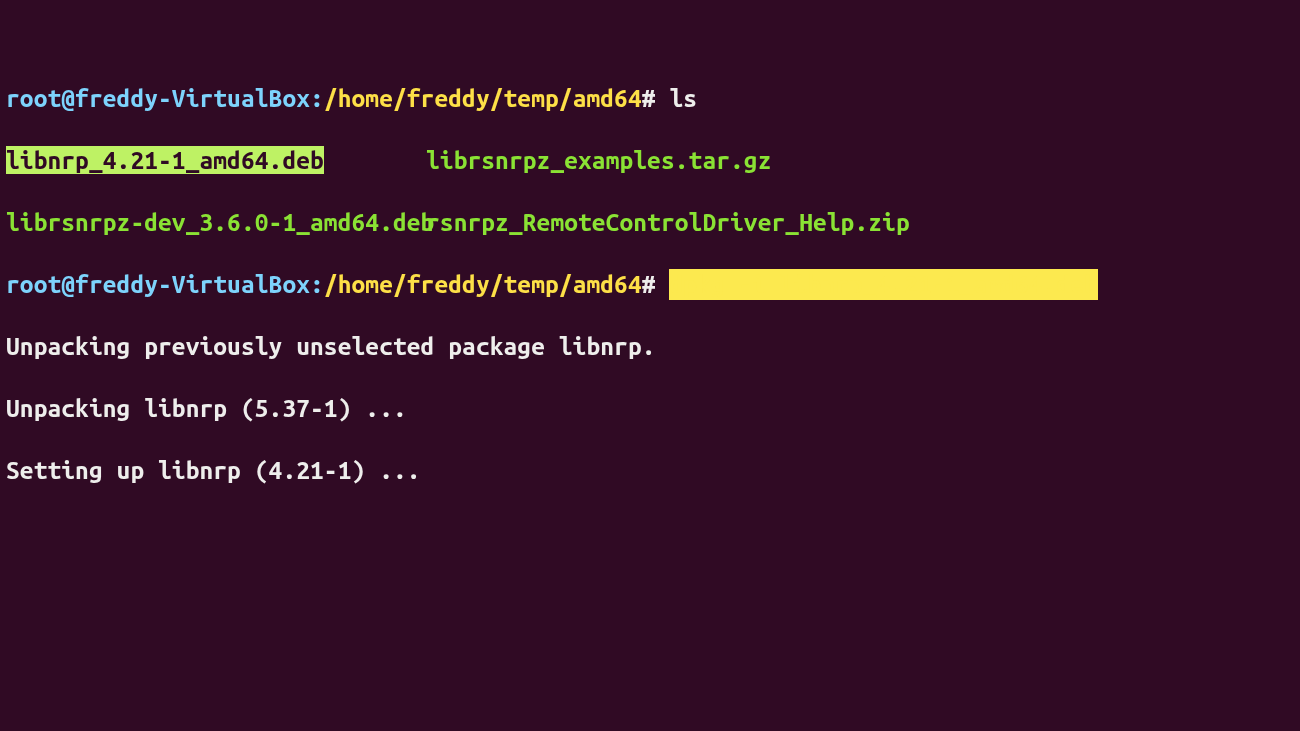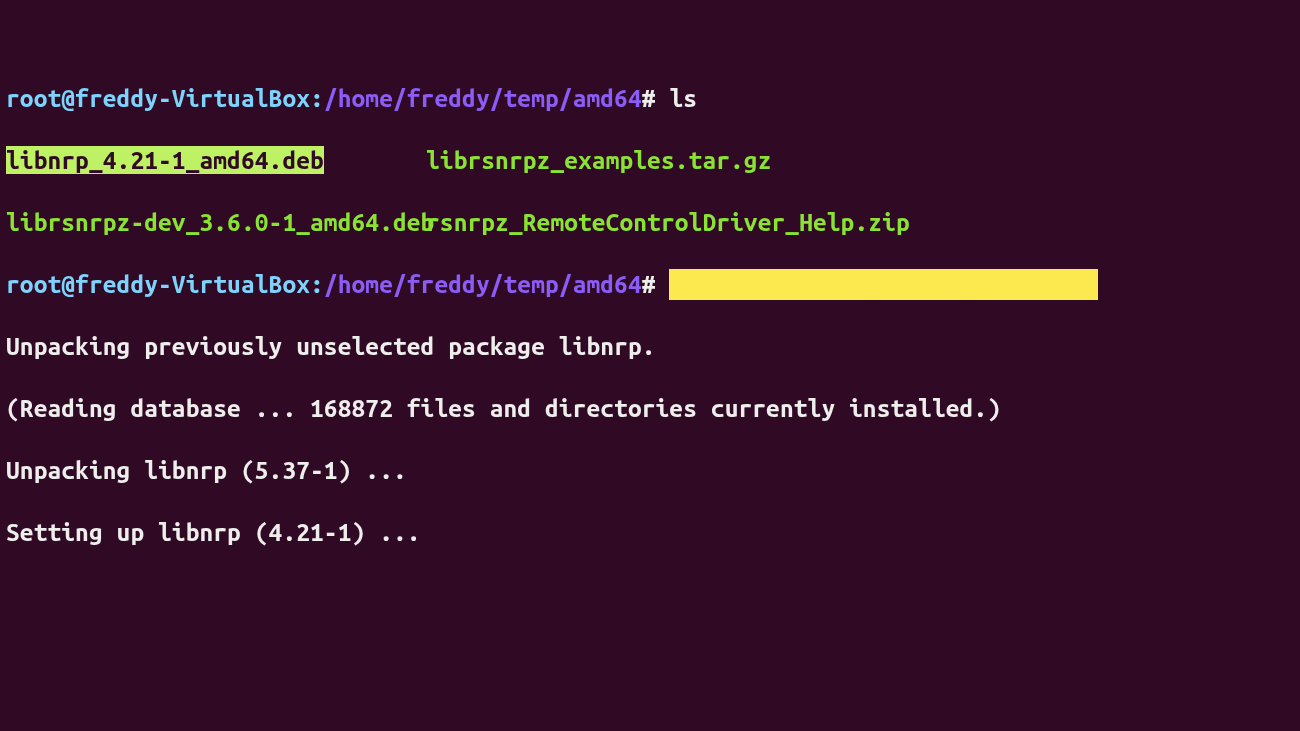--- a/index.html
+++ b/index.html
@@ -19,39 +19,38 @@
     color: #eeeeec;
     padding: 52px 0 0 6px;
     white-space: pre;
     letter-spacing: 0.1px;
   }
   .term-line { display: block; }
 
   
   .c-default    { color: #eeeeec; }                  
   .c-prompt-u   { color: #7dd3fc; }                  
-  .c-prompt-p   { color: #8b5cf6; }                  
+  .c-prompt-p   { color: #fde047; }                  
   .c-prompt-s   { color: #eeeeec; }                  
   .c-file-green { color: #8ae234; text-align: right; }                  
 
   
   .sel-green    { background: #bef264; color: #300a24; }
   .sel-yellow   { background: #fce94f; color: #300a24; display:inline-block; }
   .hl-cmd       { color: #fce94f; }                  
 
   
   .col1 { display: inline-block; width: 420px; }
 </style>
 </head>
 <body>
 
 <div class="terminal">
 <span class="term-line"><span class="c-prompt-u">root@freddy-VirtualBox</span><span class="c-prompt-u">:</span><span class="c-prompt-p">/home/freddy/temp/amd64</span><span class="c-prompt-s">#</span> <span class="c-default">ls</span></span>
 <span class="term-line"><span class="col1"><span class="sel-green">libnrp_4.21-1_amd64.deb</span></span><span class="c-file-green">librsnrpz_examples.tar.gz</span></span>
 <span class="term-line"><span class="col1"><span class="c-file-green">librsnrpz-dev_3.6.0-1_amd64.deb</span></span><span class="c-file-green">rsnrpz_RemoteControlDriver_Help.zip</span></span>
 <span class="term-line"><span class="c-prompt-u">root@freddy-VirtualBox</span><span class="c-prompt-u">:</span><span class="c-prompt-p">/home/freddy/temp/amd64</span><span class="c-prompt-s">#</span> <span class="sel-yellow"><span class="hl-cmd">dpkg -i libnrp_4.21-1_amd64.deb</span></span></span>
 <span class="term-line c-default">Unpacking previously unselected package libnrp.</span>
-<span class="term-line c-default">(Reading database ... 168872 files and directories currently installed.)</span>
 <span class="term-line c-default">Unpacking libnrp (5.37-1) ...</span>
 <span class="term-line c-default">Setting up libnrp (4.21-1) ...</span>
 
 
 </div>
 
 </body></html>

